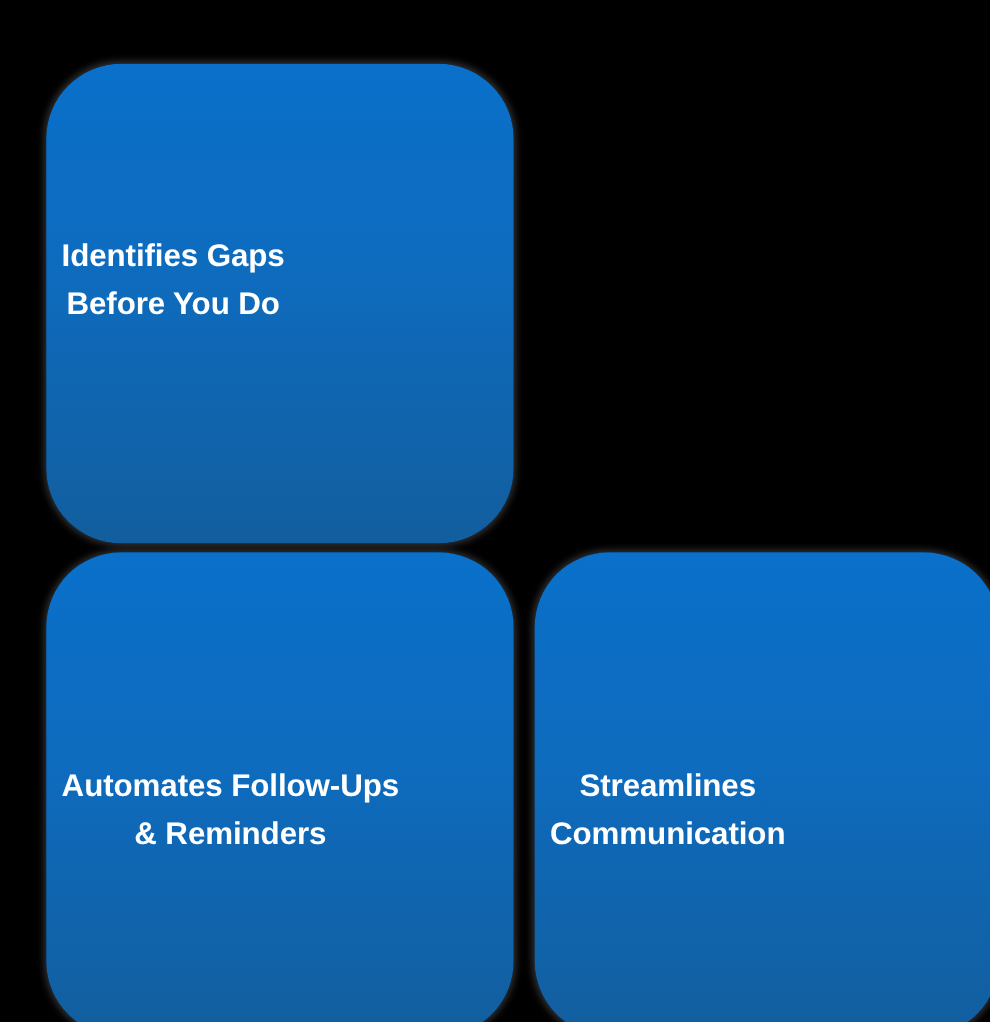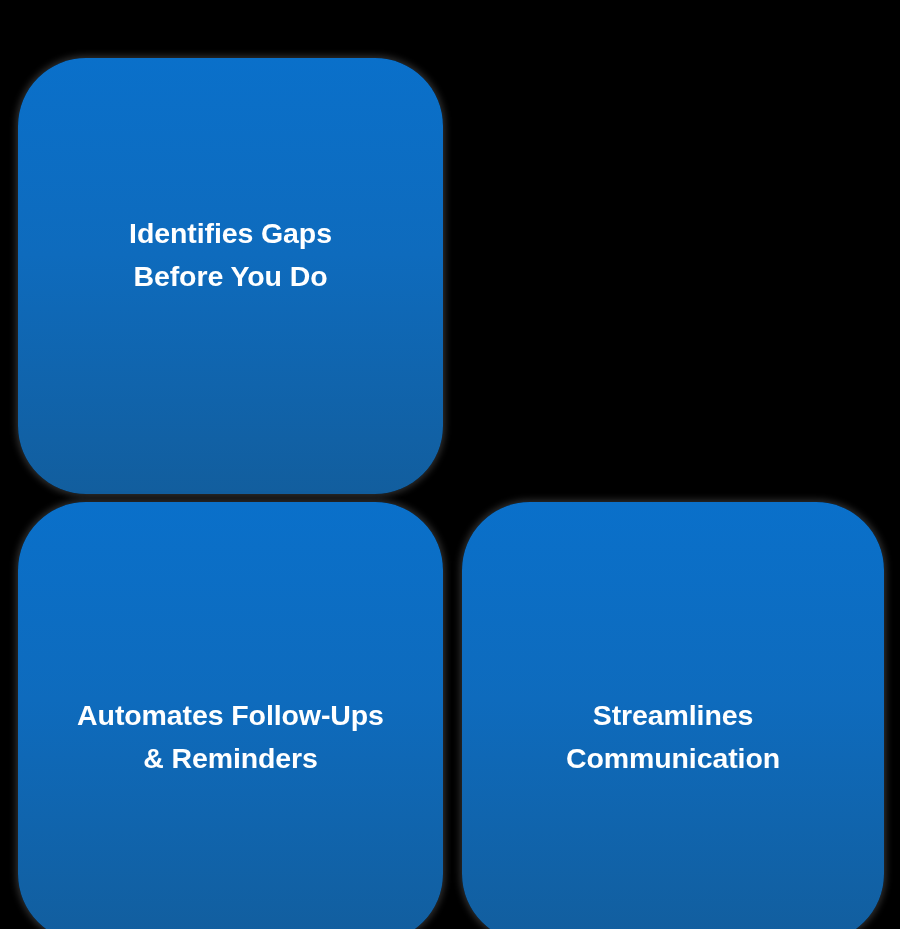--- a/index.html
+++ b/index.html
@@ -19,26 +19,27 @@
     height: 929px;
     background: #000000;
     overflow: hidden;
   }
 
   
   .card {
     position: absolute;
     display: flex;
     align-items: center;
-    justify-content: center;
+    justify-content: flex-start;
     box-sizing: border-box;
     border-radius: 68px;
     background: linear-gradient(180deg, #0a70ca 0%, #0e6bbd 45%, #125e9e 100%);
     box-shadow: 0 0 7px 2px rgba(90, 90, 90, 0.55);
     overflow: hidden;
+    margin-left: 24px;
   }
 
   .card-label {
     color: #ffffff;
     font-size: 28.5px;
     font-weight: bold;
     line-height: 43px;
     text-align: center;
     letter-spacing: -0.1px;
     white-space: pre-line;

